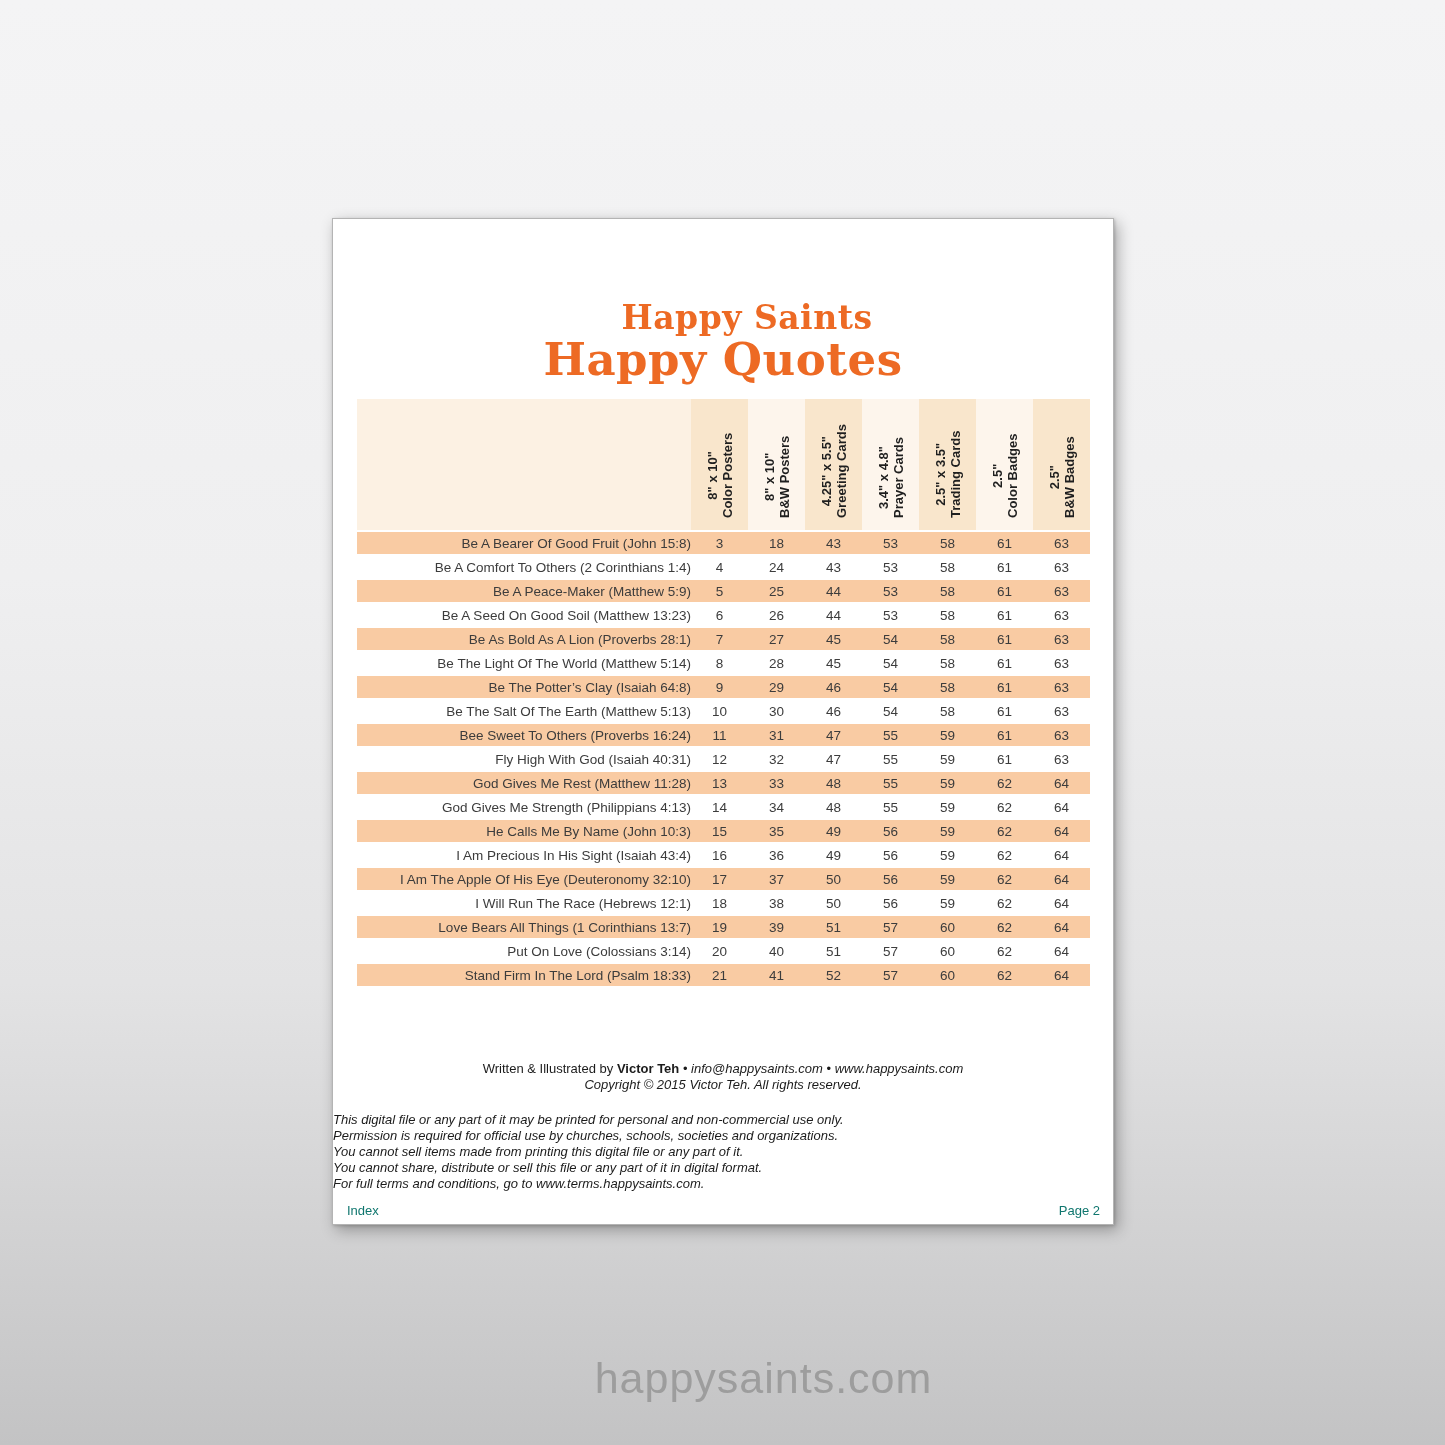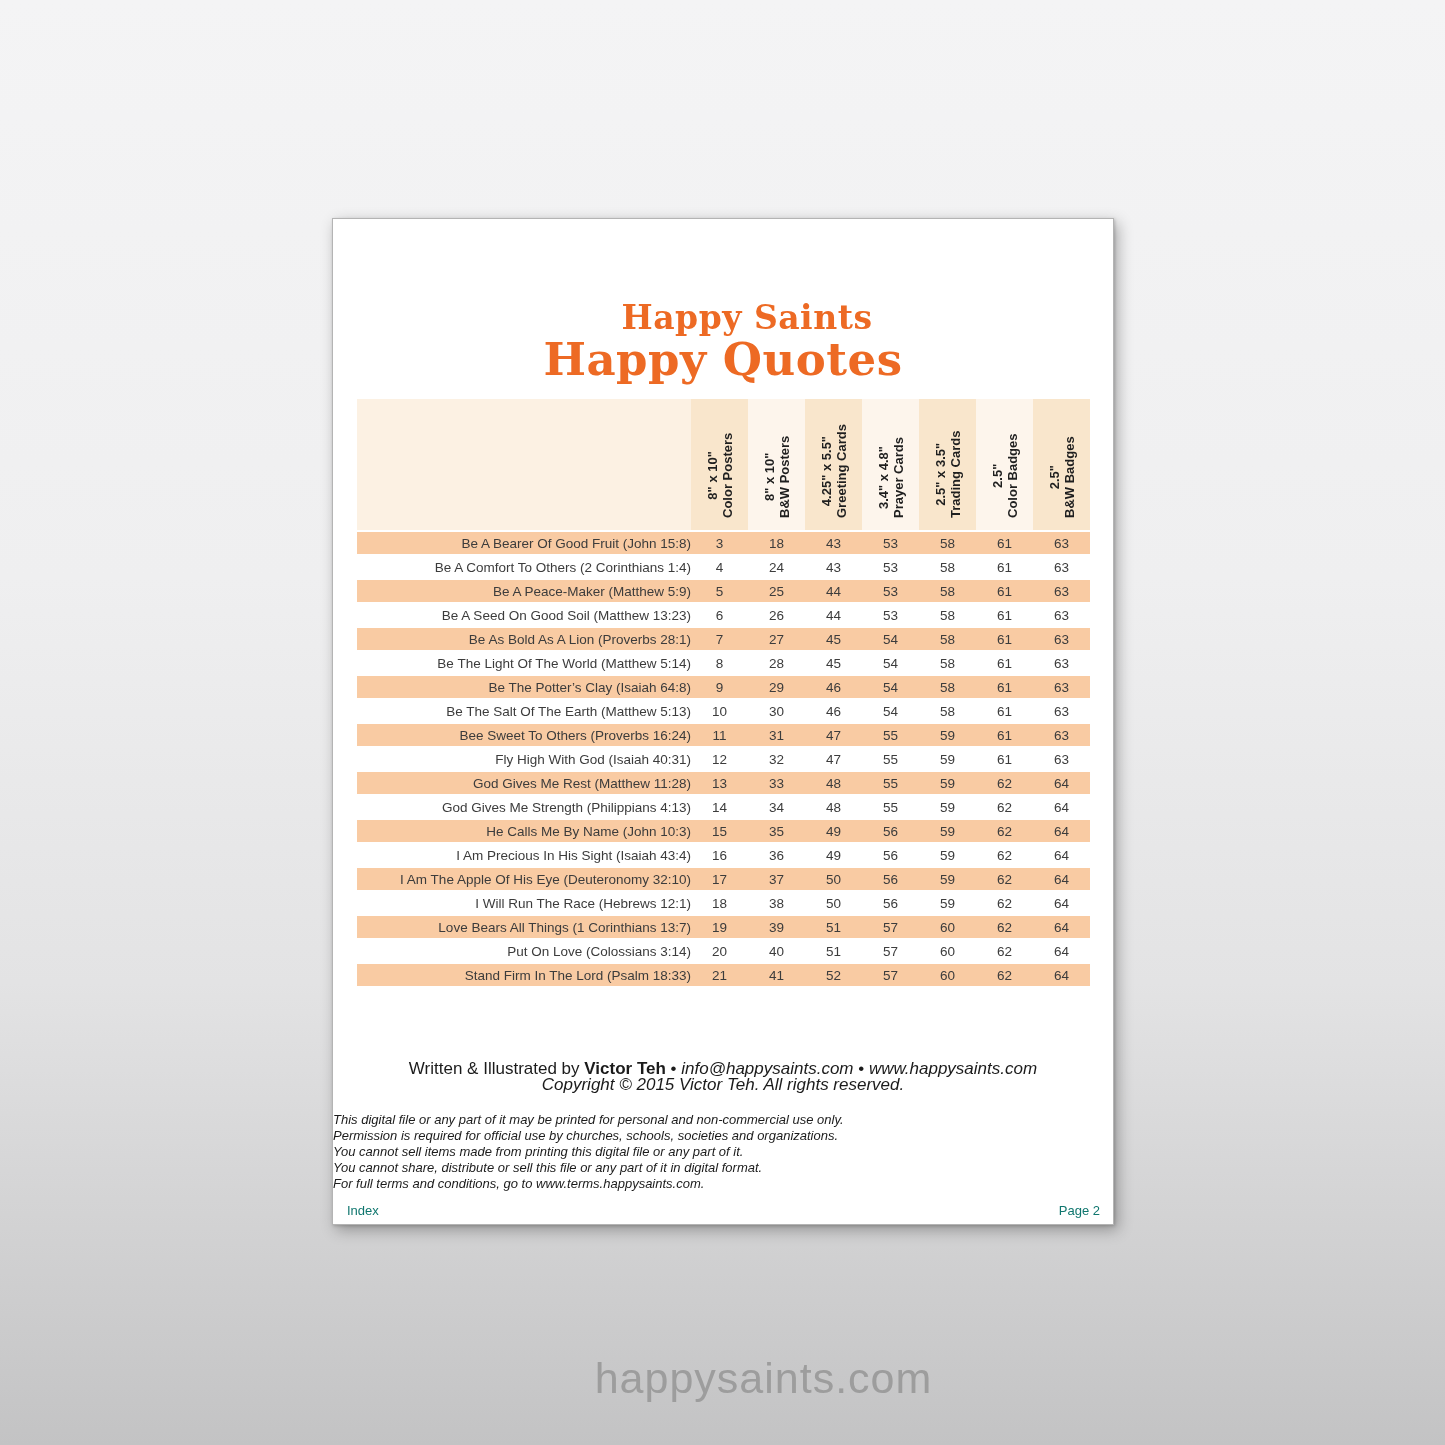--- a/index.html
+++ b/index.html
@@ -33,21 +33,21 @@
     position:absolute; bottom:12px; left:50%; margin-left:15px;
     transform:rotate(-90deg); transform-origin:0 100%;
     white-space:nowrap; text-align:center;
     font-size:13px; font-weight:bold; line-height:15px; color:#1f1f1f;
   }
   .index-table tbody td { height:22px; font-size:13.5px; color:#3c3c3c; vertical-align:middle; background:#ffffff; }
   .index-table tbody tr.alt td { background:#f9cba3; }
   td.name { text-align:right; padding-left:6px; white-space:nowrap; overflow:hidden; }
   td.num  { text-align:center; color:#4a3f97; }
 
-  .credits { position:absolute; top:842px; left:0; width:100%; text-align:center; font-size:17px; line-height:16px; color:#1b1b1b; }
+  .credits { position:absolute; top:842px; left:0; width:100%; text-align:center; font-size:13px; line-height:16px; color:#1b1b1b; }
   .credits .bold { font-weight:bold; }
   .credits .italic { font-style:italic; }
   .copyright-line { font-style:italic; }
 
   .terms { position:absolute; top:893px; left:0; width:100%; text-align:left; font-style:italic; font-size:13px; line-height:16px; color:#1b1b1b; }
 
   .foot-label { position:absolute; top:984px; font-size:13px; color:#0f766e; }
   .foot-left { left:14px; }
   .foot-right { right:13px; }
 

